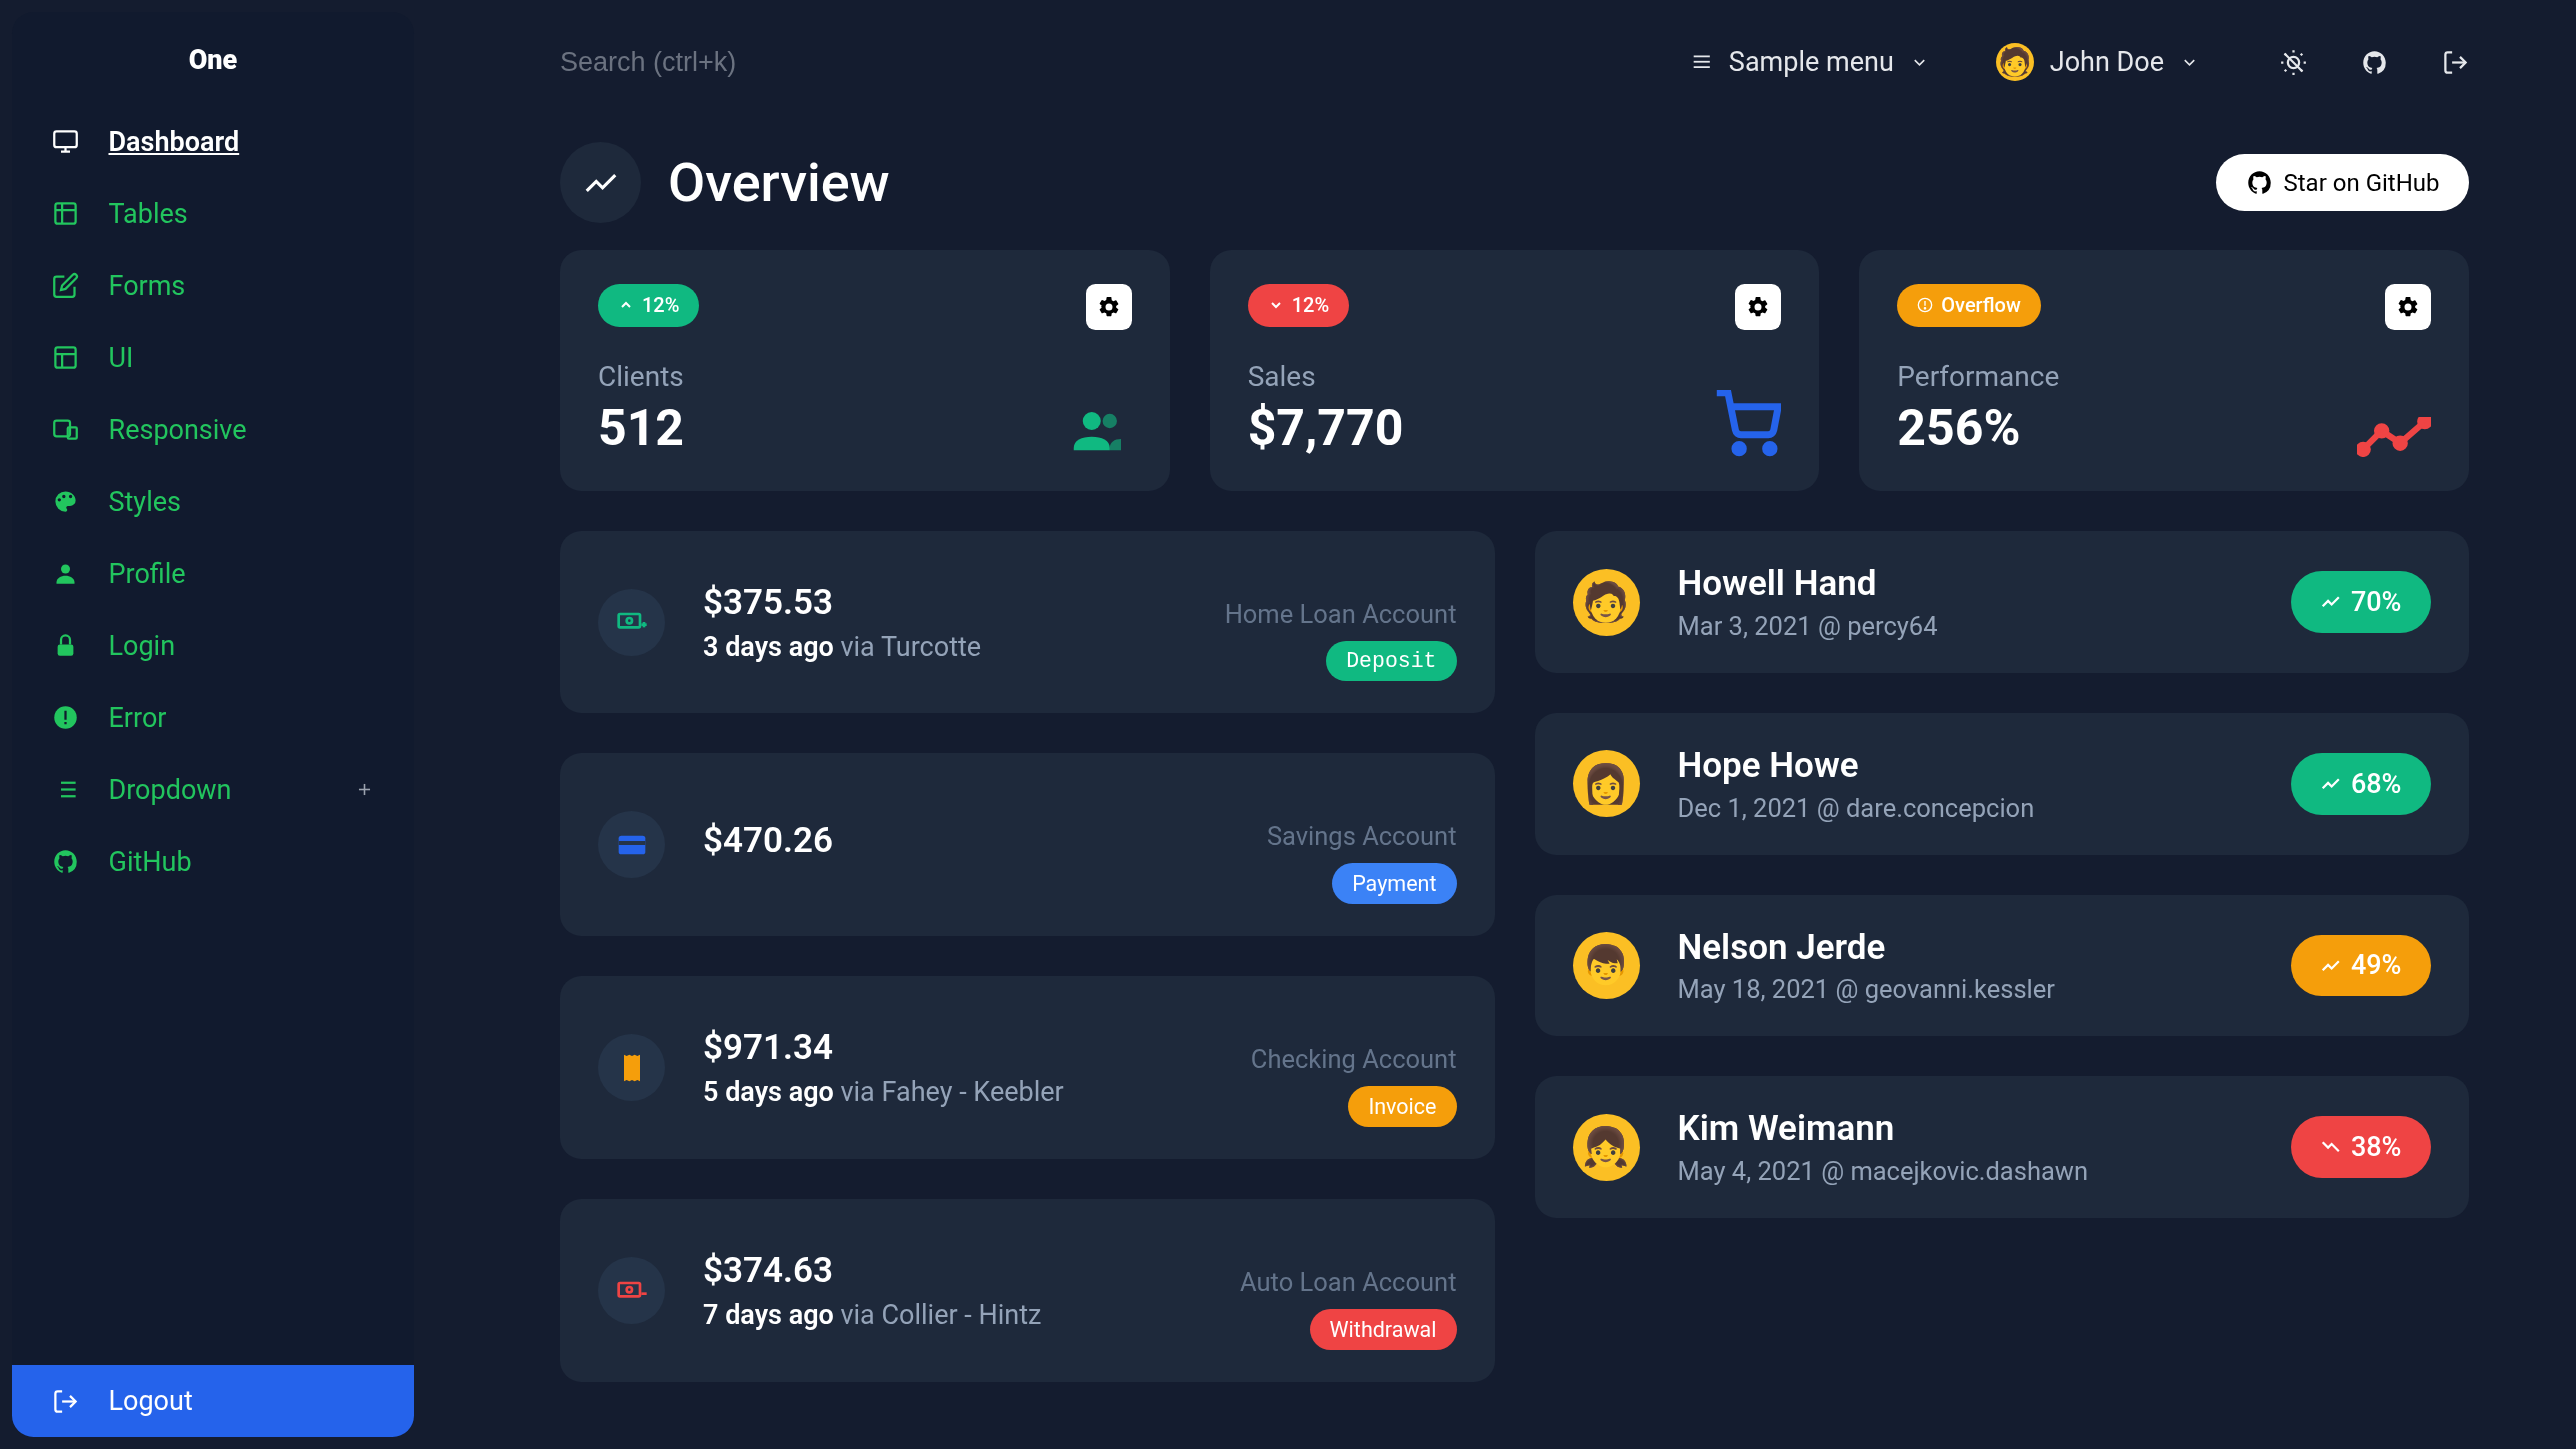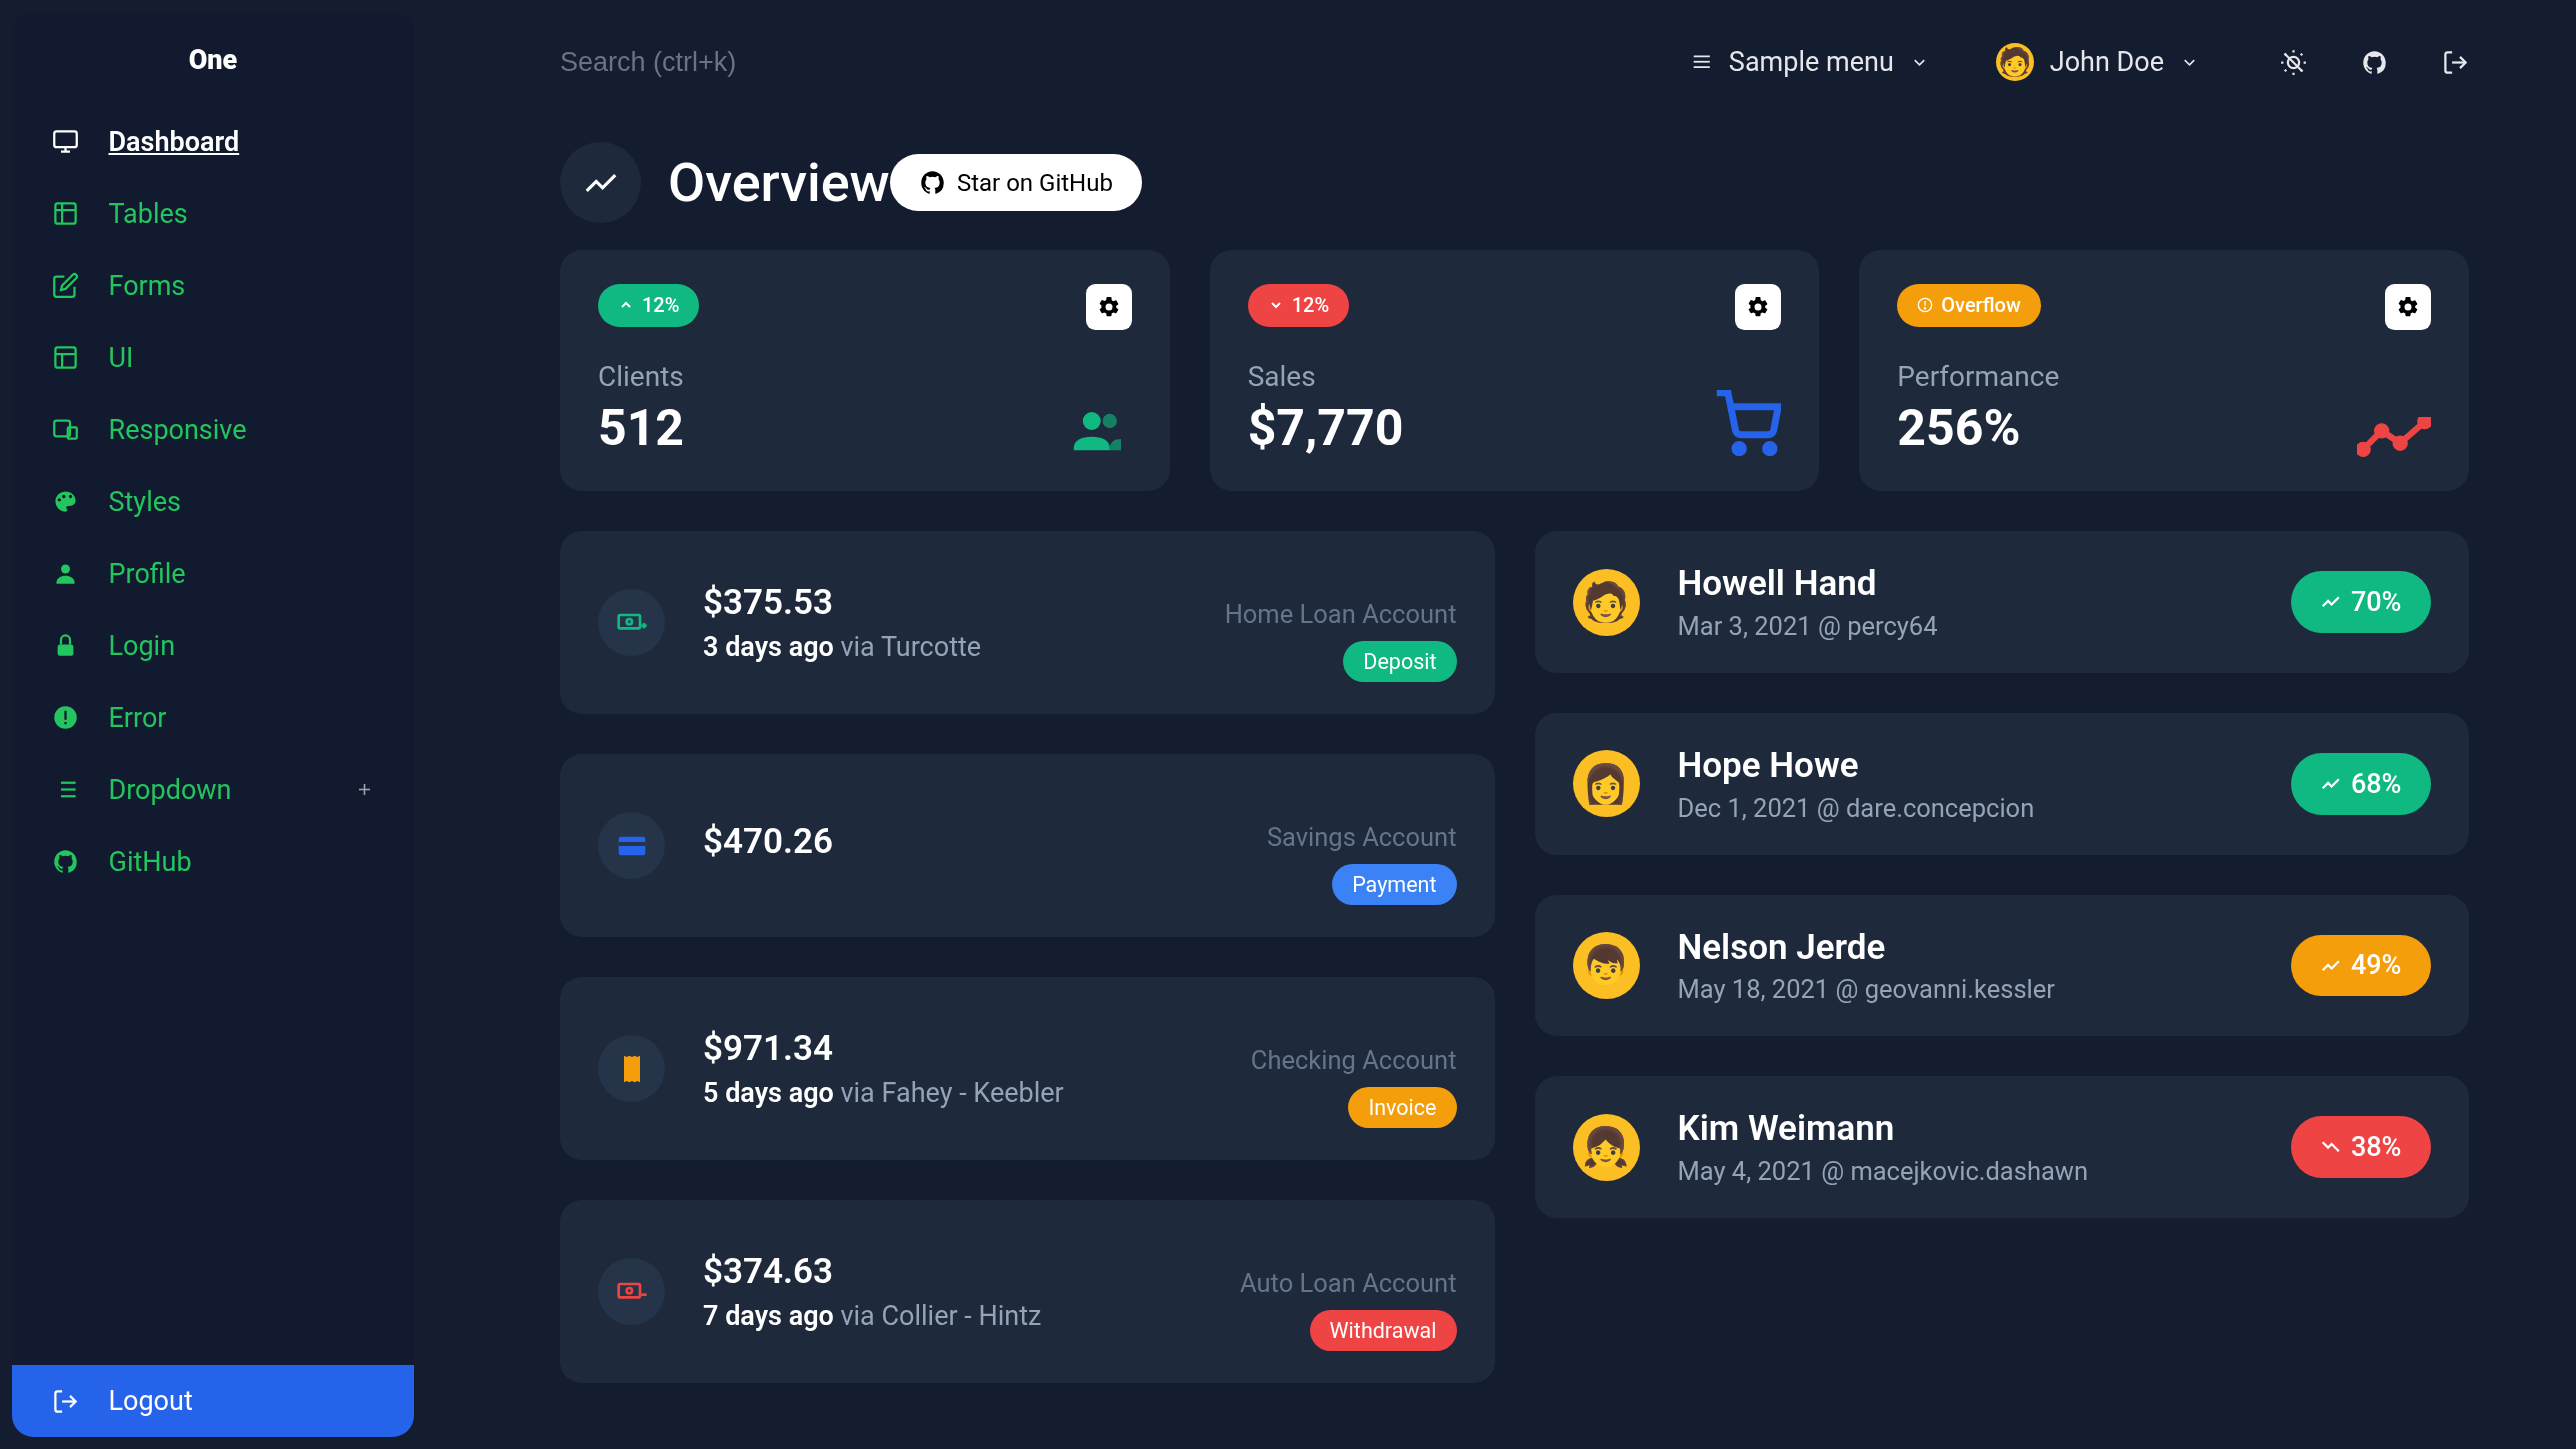--- a/index.html
+++ b/index.html
@@ -93,20 +93,21 @@
 .av-sm {
   width: 38px; height: 38px; border-radius: 50%;
   background: #fbbf24;
   display: flex; align-items: center; justify-content: center;
 }
 .top-icons { display: flex; gap: 54px; margin-left: 54px; }
 .top-icon { cursor: pointer; color: #e5e7eb; }
 .page-head {
   display: flex;
   align-items: center;
+  justify-content: space-between;
   padding: 34px 0 27px;
 }
 .page-head-left { display: flex; align-items: center; gap: 27px; }
 .head-circle {
   width: 81px; height: 81px; border-radius: 50%;
   background: #1e293b;
   display: flex; align-items: center; justify-content: center;
 }
 .page-title { font-size: 54px; color: #fff; font-weight: 500; }
 .star-btn {
@@ -174,21 +175,21 @@
   margin-right: 38px;
   font-size: 27px;
 }
 .trans-main { flex: 1; }
 .trans-amt { font-size: 35px; font-weight: 600; color: #fff; margin-bottom: 8px; }
 .trans-time { font-size: 27px; color: #94a3b8; }
 .trans-time strong { color: #fff; font-weight: 600; }
 .trans-right { text-align: right; margin-top: 36px; }
 .trans-acct { font-size: 25.5px; color: #64748b; margin-bottom: 12px; }
 .trans-tag { display: inline-block; padding: 8px 20px; border-radius: 6708px; font-size: 21.5px; color: #fff; }
-.tag-green { background: #10b981; }
+.tag-green { background: #10b981; font-family: Liberation Mono, monospace; }
 .tag-blue { background: #3b82f6; }
 .tag-yellow { background: #f59e0b; }
 .tag-red { background: #ef4444; }
 .client .av {
   width: 67px; height: 67px; border-radius: 50%;
   background: #fbbf24;
   display: flex; align-items: center; justify-content: center;
   margin-right: 38px;
   font-size: 38px;
 }

